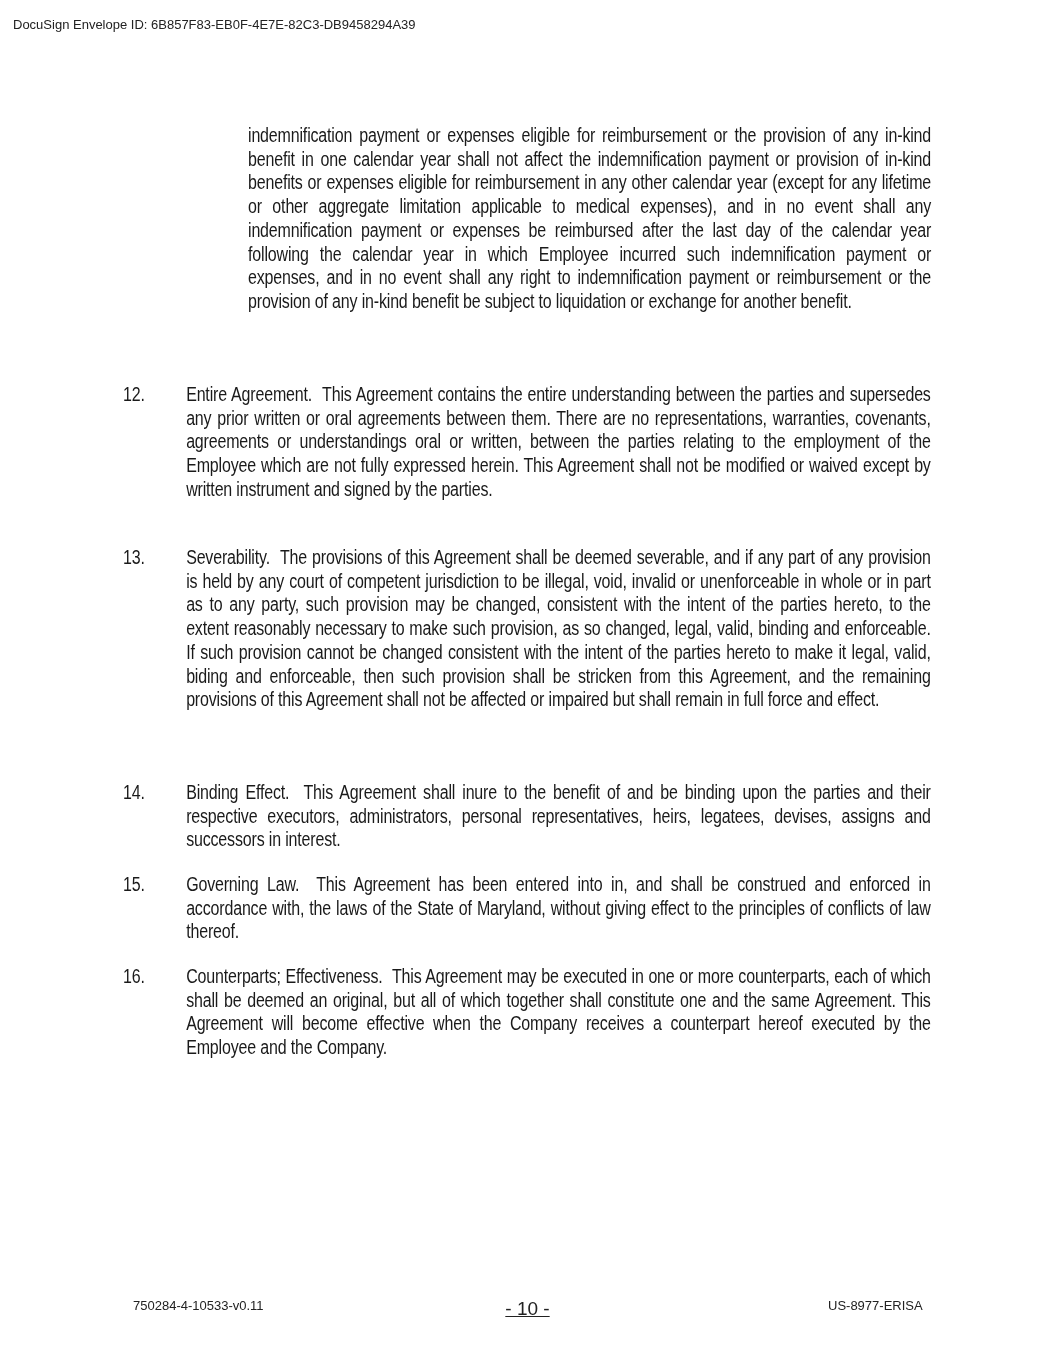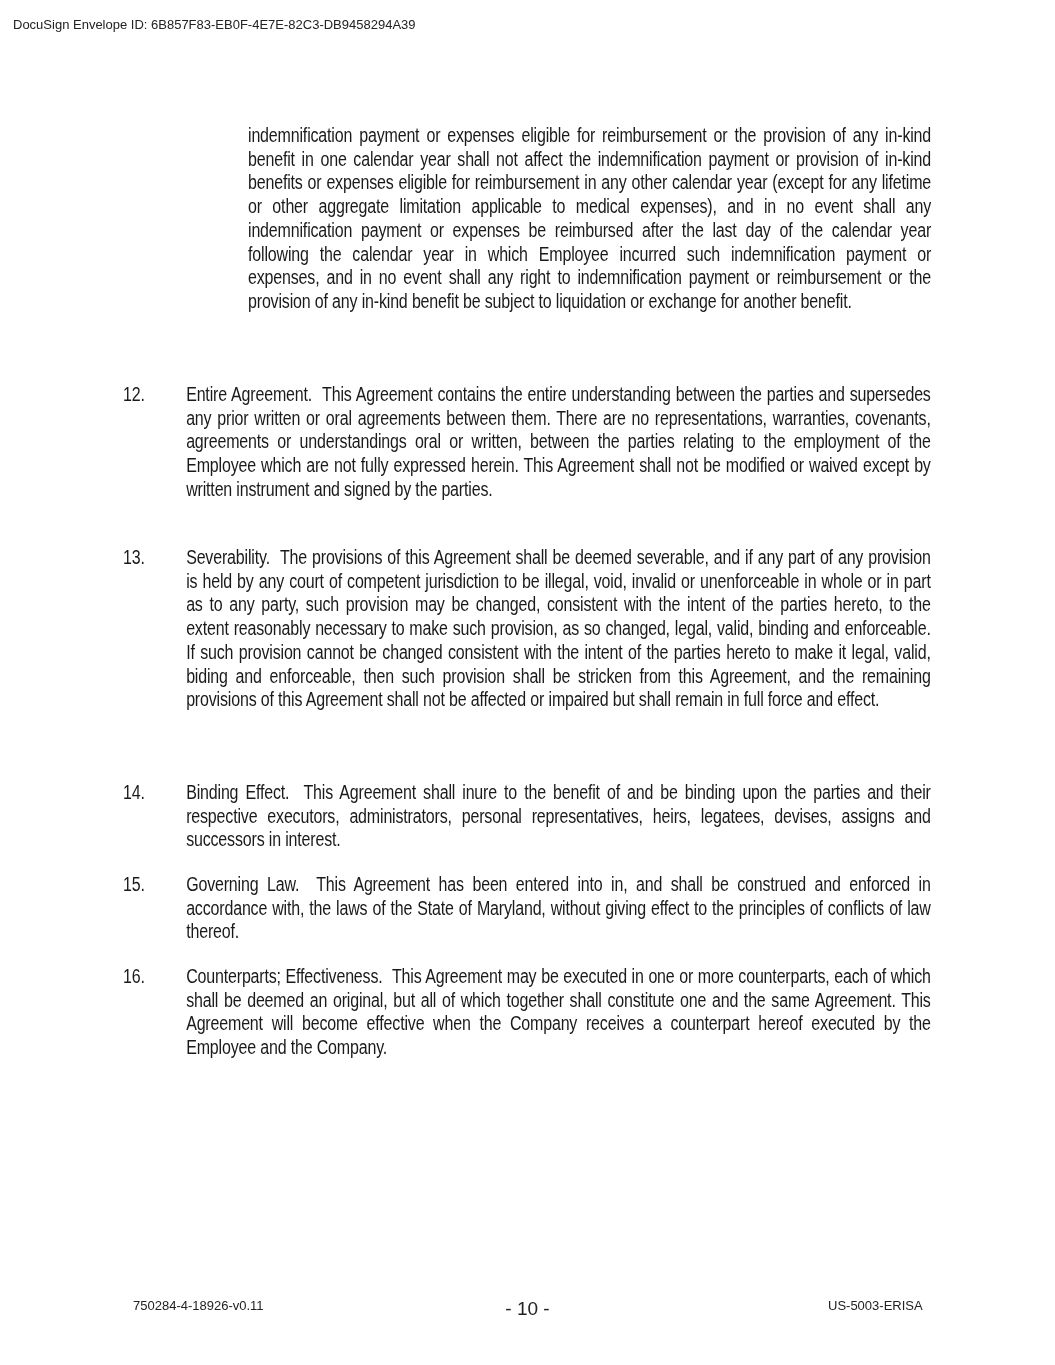--- a/index.html
+++ b/index.html
@@ -61,20 +61,21 @@
   .footer-right { left: 828px; }
   .footer-center {
     position: absolute;
     top: 1298px;
     left: 0;
     width: 1055px;
     text-align: center;
     font-size: 19px;
     font-family: "Liberation Sans", sans-serif;
     color: #222;
+    text-decoration: underline;
   }
   
   .scale {
     transform: scaleX(0.82);
     transform-origin: 0 0;
   }
   .cont.scale { width: 833px; }
   .para.scale { width: 985px; }
   .para.scale .body { margin-left: 77px; }
 </style>
@@ -105,15 +106,15 @@
 <div class="para narrow scale" style="top:873px;">
   <span class="num">15.</span>
   <div class="body"><span>Governing Law.</span>&nbsp;&nbsp;<span>This Agreement has been entered into in, and shall be construed and enforced in accordance with, the laws of the State of Maryland, without giving effect to the principles of conflicts of law thereof.</span></div>
 </div>
 
 <div class="para narrow scale" style="top:965px;">
   <span class="num">16.</span>
   <div class="body"><span>Counterparts; Effectiveness.</span>&nbsp;&nbsp;<span>This Agreement may be executed in one or more counterparts, each of which shall be deemed an original, but all of which together shall constitute one and the same Agreement.  This Agreement will become effective when the Company receives a counterpart hereof executed by the Employee and the Company.</span></div>
 </div>
 
-<div class="footer-left">750284-4-18926-v0.11</div>
+<div class="footer-left">750284-4-10533-v0.11</div>
 <div class="footer-center">- 10 -</div>
-<div class="footer-right">US-5003-ERISA</div>
+<div class="footer-right">US-8977-ERISA</div>
 
 </body></html>

